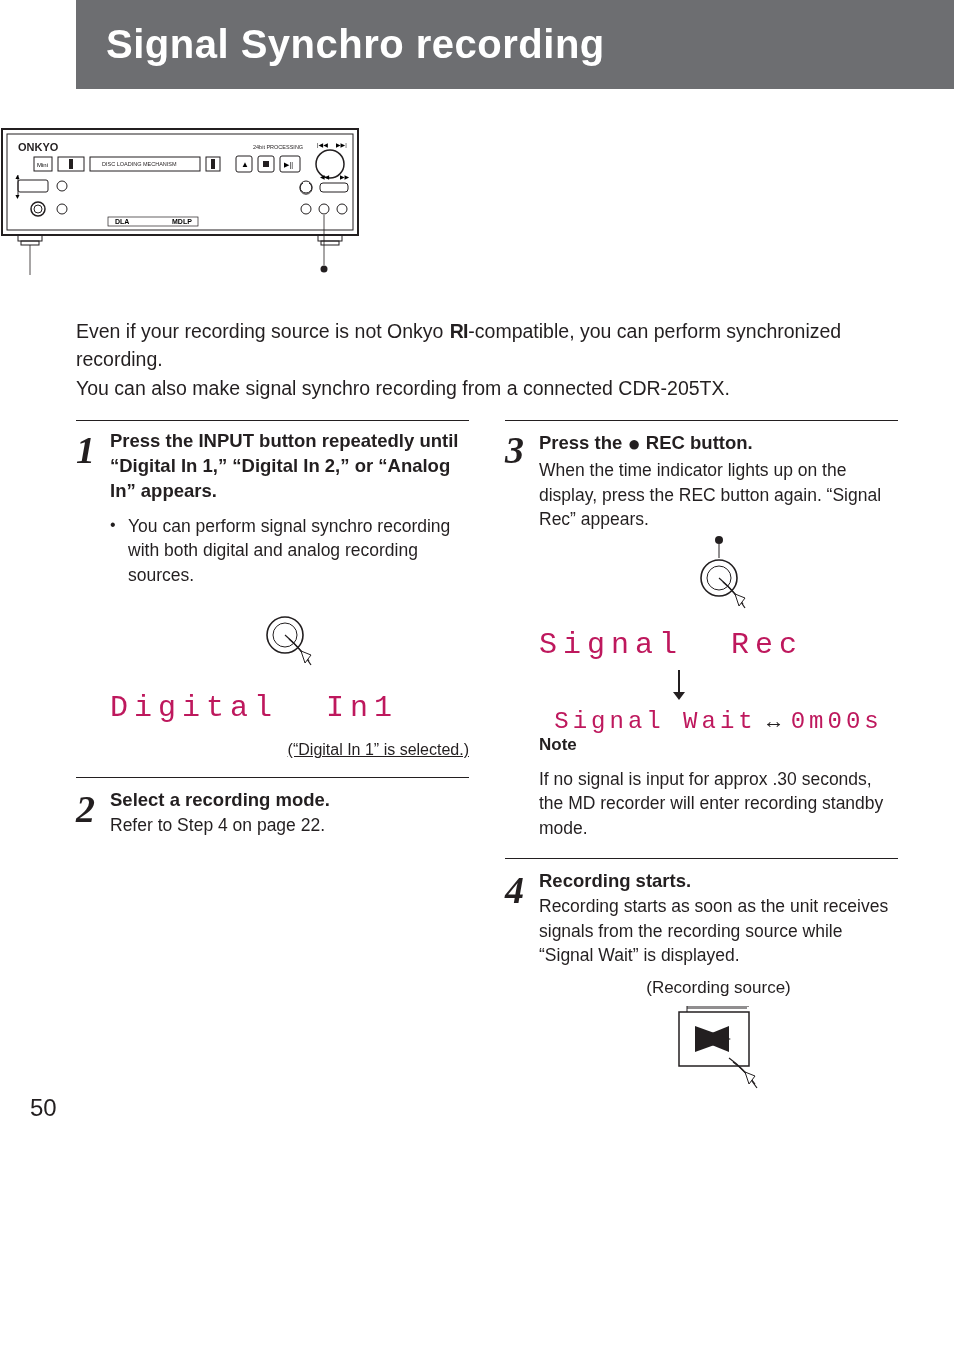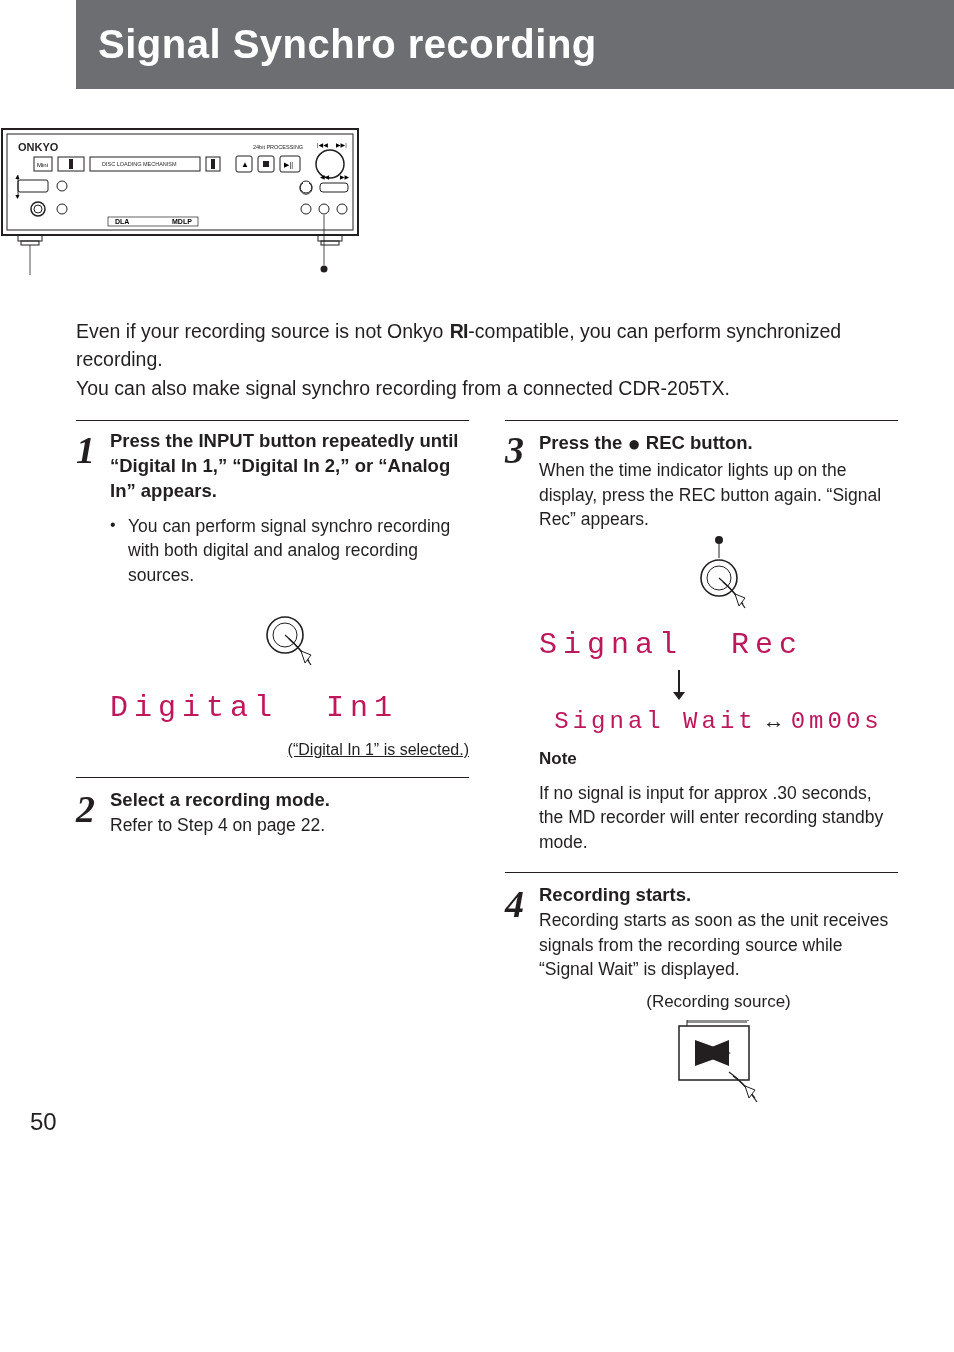--- a/index.html
+++ b/index.html
@@ -1,19 +1,19 @@
 <!DOCTYPE html>
 <html><head>
 <meta charset="utf-8">
 <style>
   * { box-sizing: border-box; margin: 0; padding: 0; }
   html, body { width: 954px; background: #fff; font-family: "Helvetica Neue", Arial, sans-serif; color: #231f20; }
   .page { width: 954px; padding: 0 0 40px 0; position: relative; }
   .tab-col { position: absolute; left: 76px; top: 0; width: 24px; height: 38px; background: #6d6e71; }
-  .title-bar { margin-left: 76px; margin-right: 0; background: #6d6e71; color: #fff; font-weight: 700; font-size: 40px; padding: 22px 0 22px 22px; letter-spacing: 0.5px; }
+  .title-bar { margin-left: 76px; margin-right: 0; background: #6d6e71; color: #fff; font-weight: 700; font-size: 40px; padding: 22px 0 22px 30px; letter-spacing: 0.5px; }
   .device-wrap { text-align: left; margin-top: 36px; }
   .device-svg { display: inline-block; }
   .intro { margin: 28px 60px 0 76px; font-size: 19.5px; line-height: 1.45; font-weight: 300; }
   .ri-mark { display:inline-block; font-weight:800; letter-spacing:-1px; padding:0 1px; }
   .columns { display: flex; margin: 18px 56px 0 76px; gap: 36px; }
   .col { flex: 1 1 0; }
   .col hr.toprule { border: none; border-top: 1.2px solid #231f20; margin: 0 0 8px 0; }
   .col hr.seprule { border: none; border-top: 0.8px solid #231f20; margin: 18px 0 10px 0; }
   .step { display: flex; align-items: flex-start; }
   .stepnum { font-family: Georgia, 'Times New Roman', serif; font-style: italic; font-weight: 700; font-size: 38px; line-height: 1; width: 34px; flex: 0 0 34px; padding-top: 2px; }
@@ -21,21 +21,21 @@
   .stephead { font-weight: 700; font-size: 18.5px; line-height: 1.35; }
   .stephead .recdot { font-size: 22px; vertical-align: -2px; }
   .steptext { font-size: 17.5px; line-height: 1.4; font-weight: 300; margin-top: 0; }
   .bullet-row { display:flex; margin-top:10px; }
   .bullet-dot { flex:0 0 18px; font-size:16px; line-height:1.4; }
   .bullet-txt { flex:1; font-size:17.5px; line-height:1.4; font-weight:300; }
   .knob-ill { text-align:center; margin: 22px 0 8px 0; }
   .lcd { font-family: "Courier New", monospace; letter-spacing: 6px; font-size: 30px; color:#be185d; text-align:left; font-weight: 400; white-space: pre; }
   .lcd.small { font-size: 24px; letter-spacing: 4px; }
   .caption { text-align:right; font-size:16px; font-weight:300; margin-top:16px;text-decoration:underline; }
-  .note-head { font-weight:700; font-size:17px; margin-top:14px; }
+  .note-head { font-weight:700; font-size:17px; }
   .arrow-down { text-align:left; margin: 6px 0 2px 130px; }
   .src-caption { text-align:center; font-size:17px; font-weight:300; margin-top:10px; }
   .src-ill { text-align:center; margin-top:8px; }
   .pagenum { position:absolute; left:30px; bottom:18px; font-size:24px; font-weight:300; }
   .rec-cluster { text-align:center; margin-bottom:6px; }
   .lcd-line2 { display:flex; justify-content:center; align-items:center; gap:6px; }
   .alt-arrow { font-size:22px; color:#231f20; }
 </style>
 </head>
 <body>

